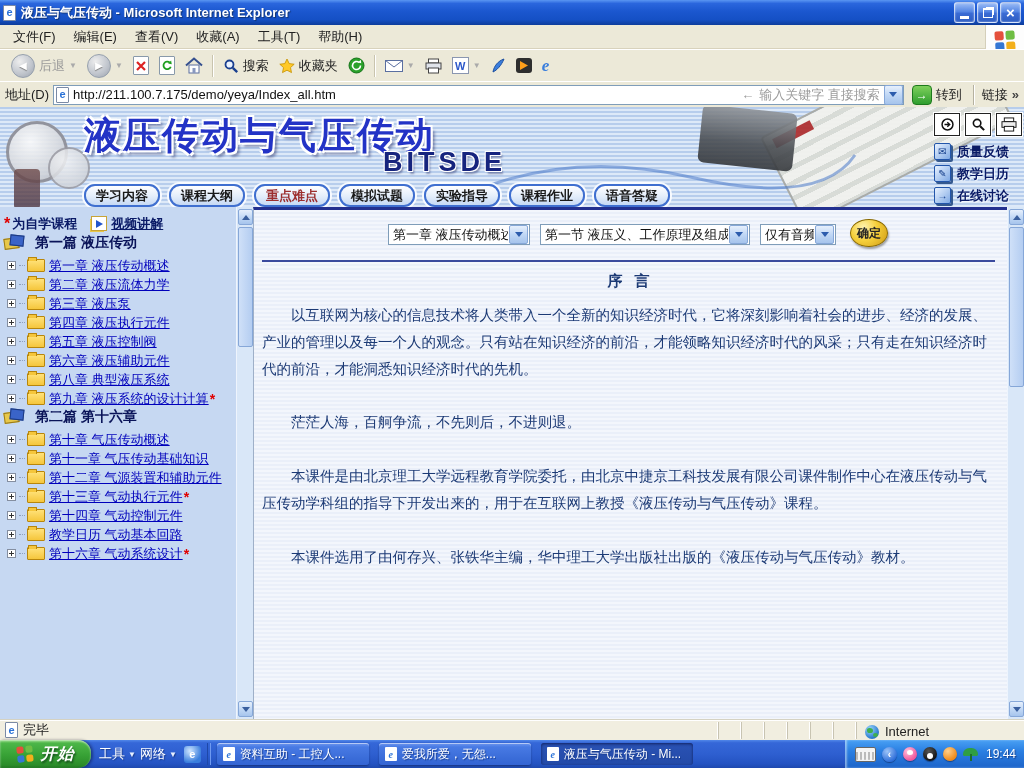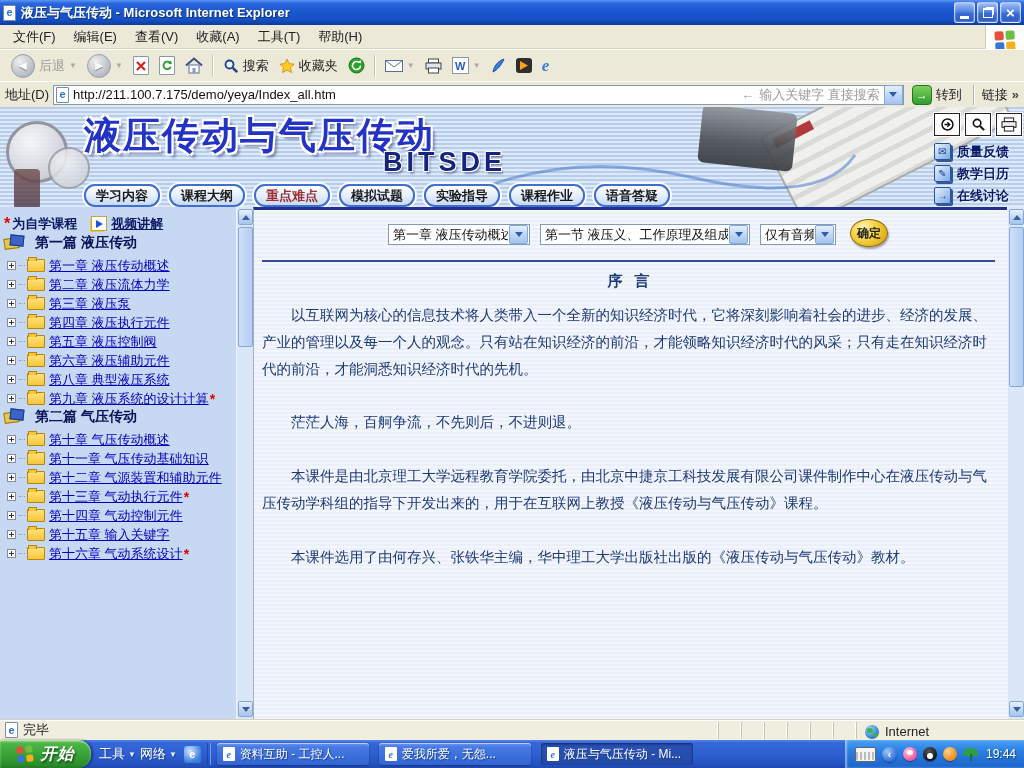--- a/index.html
+++ b/index.html
@@ -515,21 +515,21 @@
         <span class="folder"></span>
         <span class="chap">第九章 液压系统的设计计算</span>
         <span class="chap-star">*</span>
       </div>
 
     <div class="tree-section">
       <span class="books-icon">
           <i></i>
           <u></u>
         </span>
-      <span class="sec-title">第二篇 气压传动</span>
+      <span class="sec-title">第二篇 第十六章</span>
     </div>
 
       <div class="tree-row">
         <span class="plus"></span>
         <span class="dots"></span>
         <span class="folder"></span>
         <span class="chap">第十章 气压传动概述</span>
 
       </div>
 
@@ -562,21 +562,21 @@
         <span class="dots"></span>
         <span class="folder"></span>
         <span class="chap">第十四章 气动控制元件</span>
 
       </div>
 
       <div class="tree-row">
         <span class="plus"></span>
         <span class="dots"></span>
         <span class="folder"></span>
-        <span class="chap">第十五章 输入关键字</span>
+        <span class="chap">教学日历 气动基本回路</span>
 
       </div>
 
       <div class="tree-row">
         <span class="plus"></span>
         <span class="dots"></span>
         <span class="folder"></span>
         <span class="chap">第十六章 气动系统设计</span>
         <span class="chap-star">*</span>
       </div>

